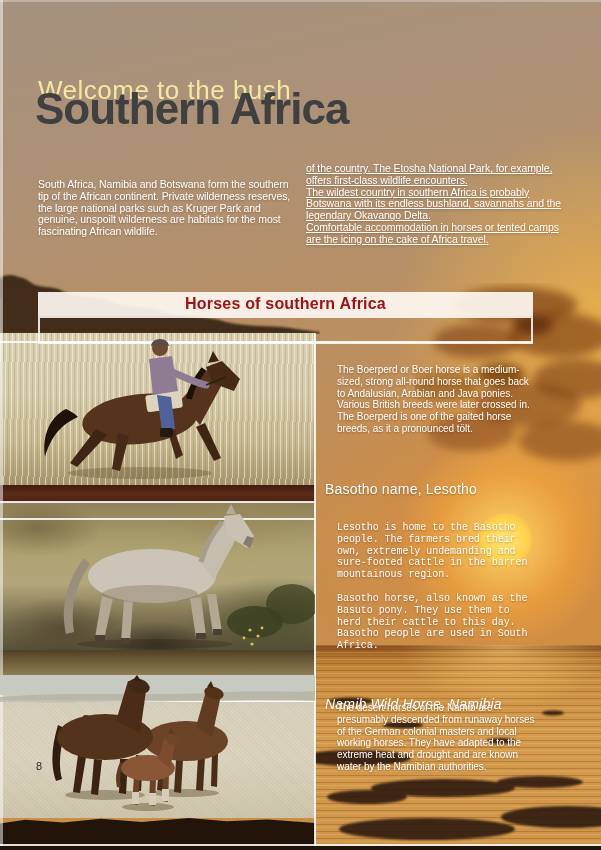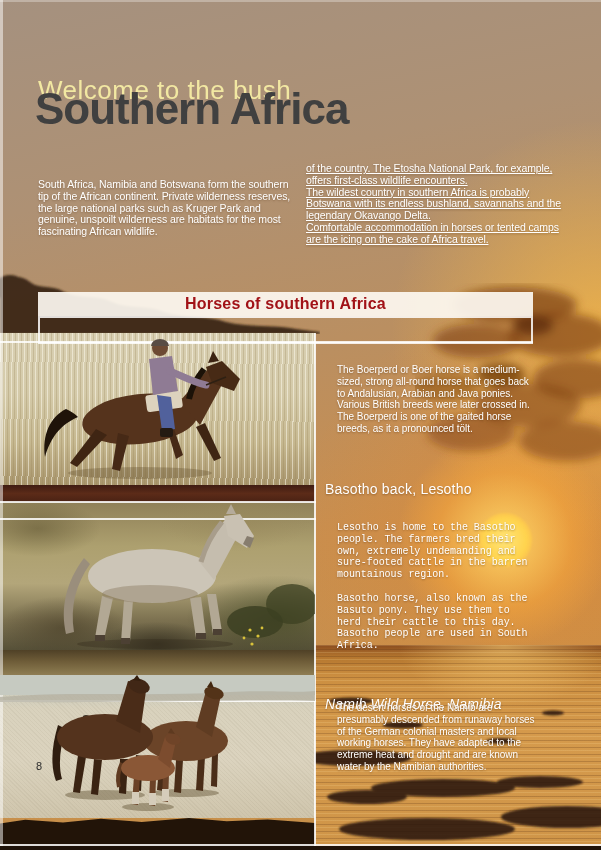--- a/index.html
+++ b/index.html
@@ -281,21 +281,21 @@
   <div class="abs txt intro right" style="left:306px;top:163px;text-decoration:underline;">
     <p>of the country. The Etosha National Park, for example, offers first-class wildlife encounters.</p>
     <p>The wildest country in southern Africa is probably Botswana with its endless bushland, savannahs and the legendary Okavango Delta.</p>
     <p>Comfortable accommodation in horses or tented camps are the icing on the cake of Africa travel.</p>
   </div>
 
   <div class="abs txt sec-body" style="left:325px;top:352px;">
     <p>The Boerperd or Boer horse is a medium-sized, strong all-round horse that goes back to Andalusian, Arabian and Java ponies. Various British breeds were later crossed in. The Boerperd is one of the gaited horse breeds, as it  a pronounced tölt.</p>
   </div>
 
-  <div class="abs txt sec-head" style="left:325px;top:481px;">Basotho back, Lesotho</div>
+  <div class="abs txt sec-head" style="left:325px;top:481px;">Basotho name, Lesotho</div>
   <div class="abs txt sec-body" style="left:325px;top:510px;font-family:Liberation Mono, monospace;">
     <p>Lesotho is home to the Basotho people. The farmers bred their own, extremely undemanding and sure-footed cattle in the barren mountainous region.</p>
     <p>Basotho horse, also known as the Basuto pony. They use them to herd their cattle to this day. Basotho people are used in South Africa.</p>
   </div>
 
   <div class="abs txt sec-head" style="left:325px;top:696px;font-style:italic;">Namib Wild Horse, Namibia</div>
   <div class="abs txt sec-body" style="left:325px;top:690px;">
     <p>The desert horses of the Namib are presumably descended from runaway horses of the German colonial masters and local working horses. They have adapted to the extreme heat and drought and are  known water by the Namibian authorities.</p>
   </div>
 

